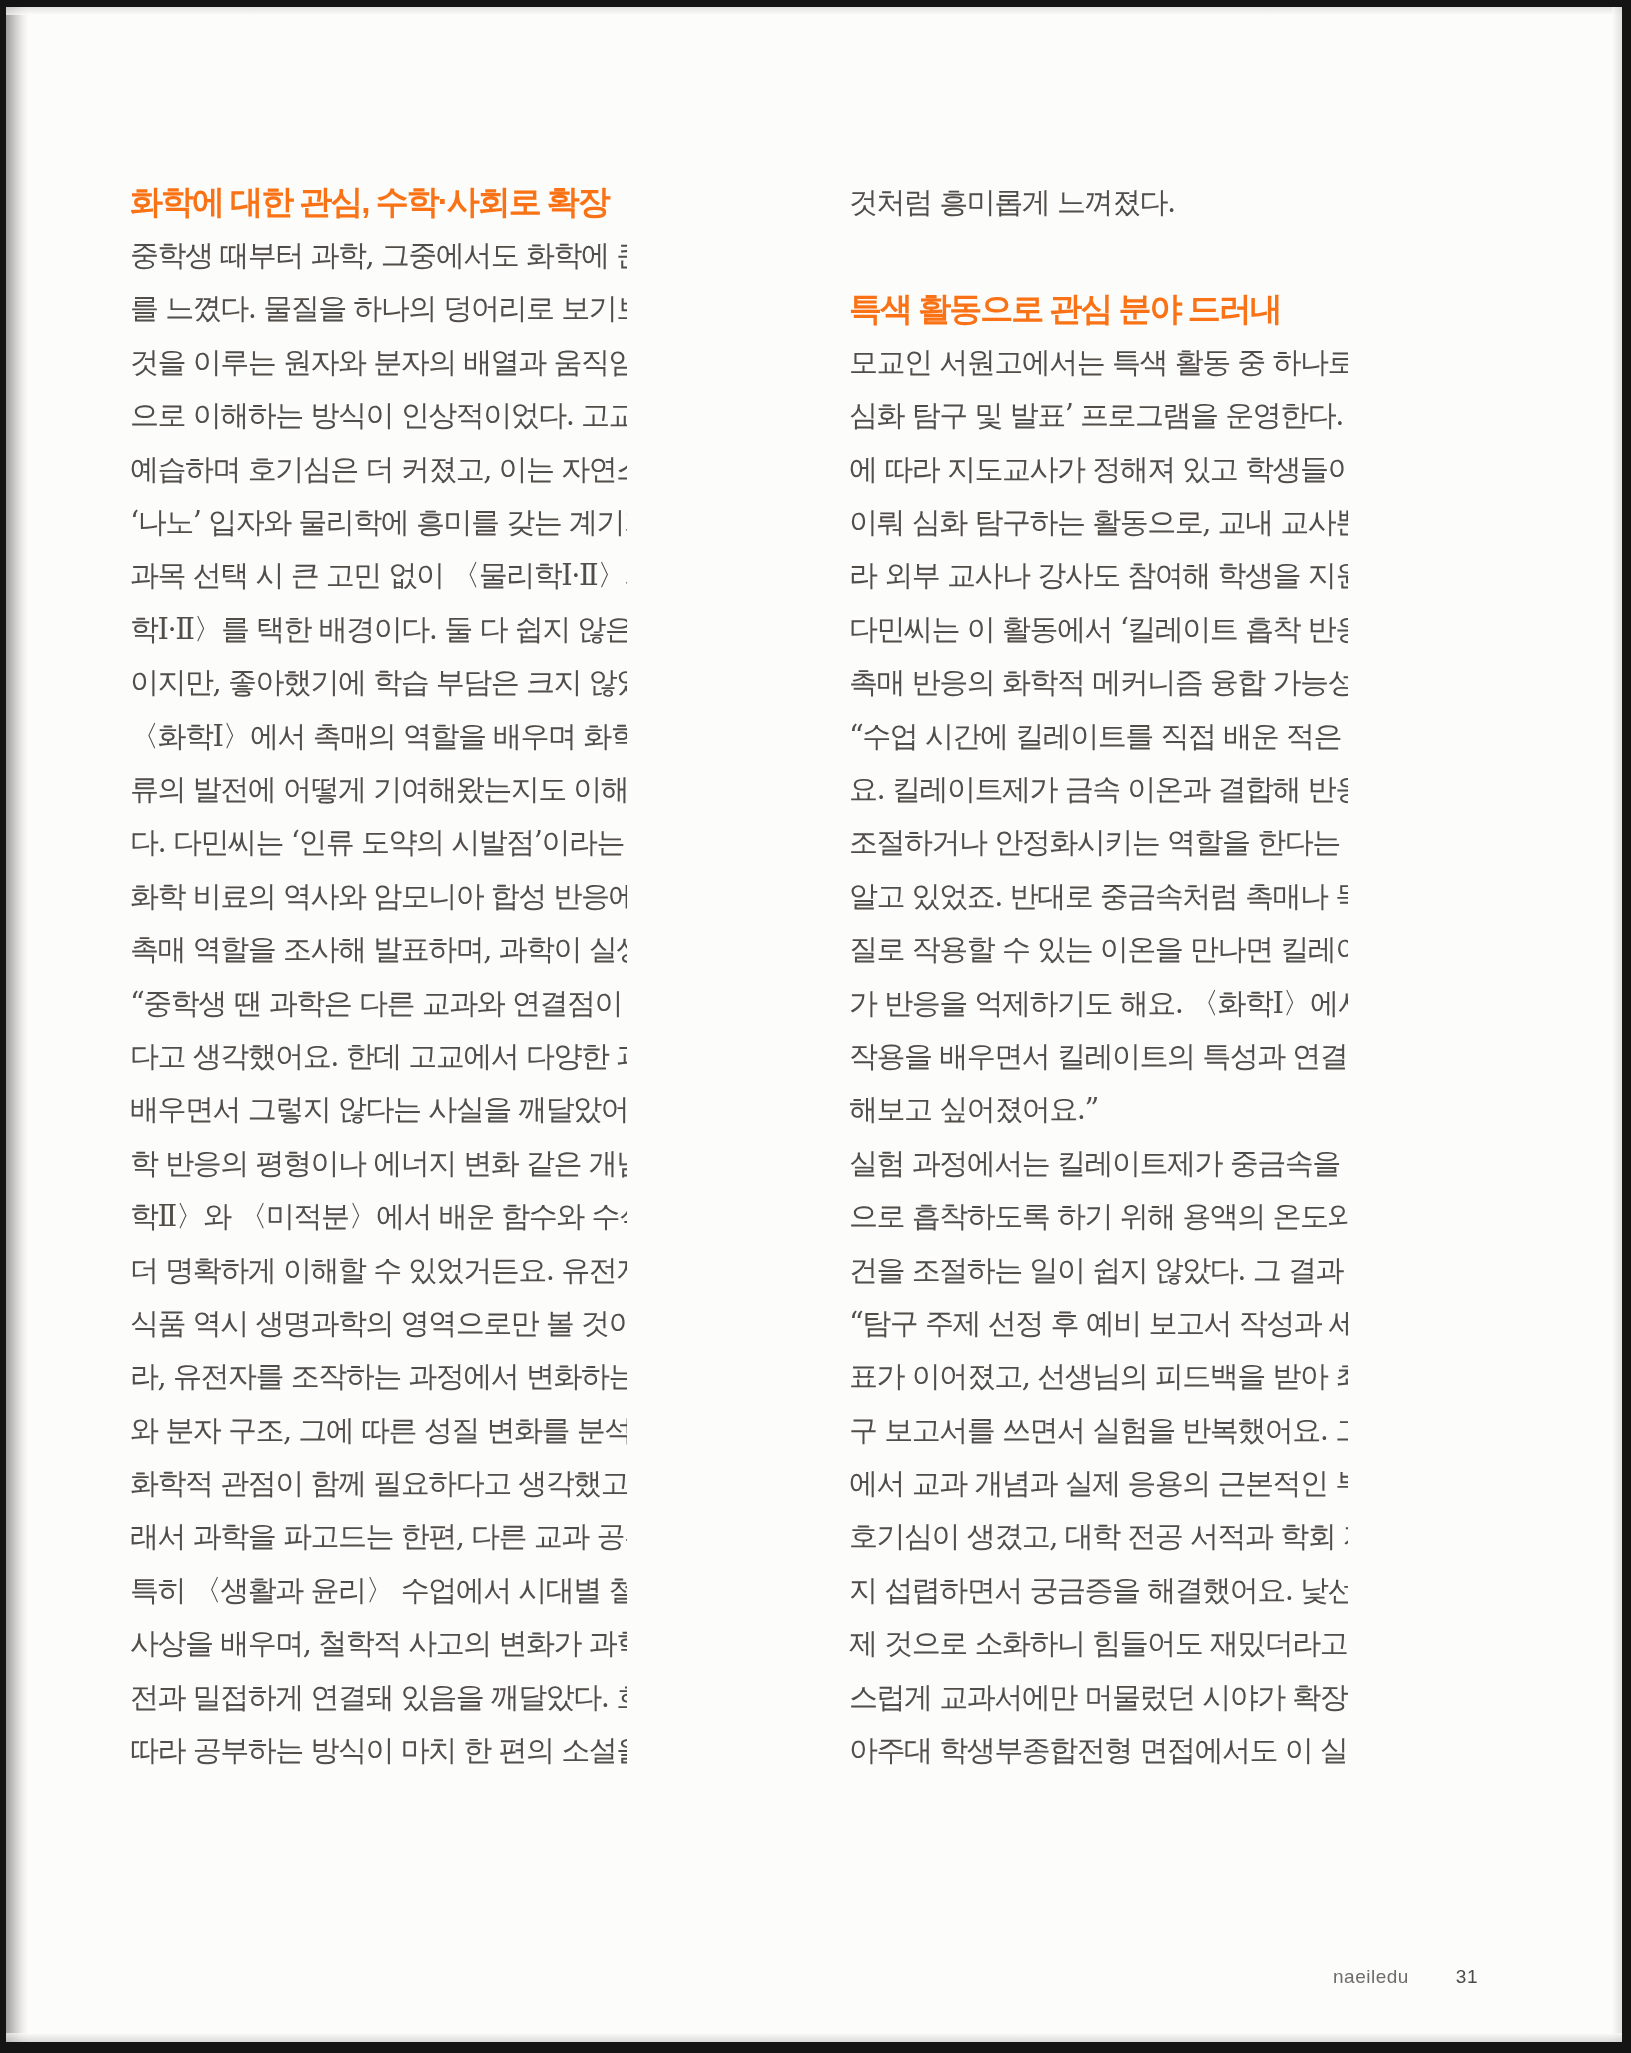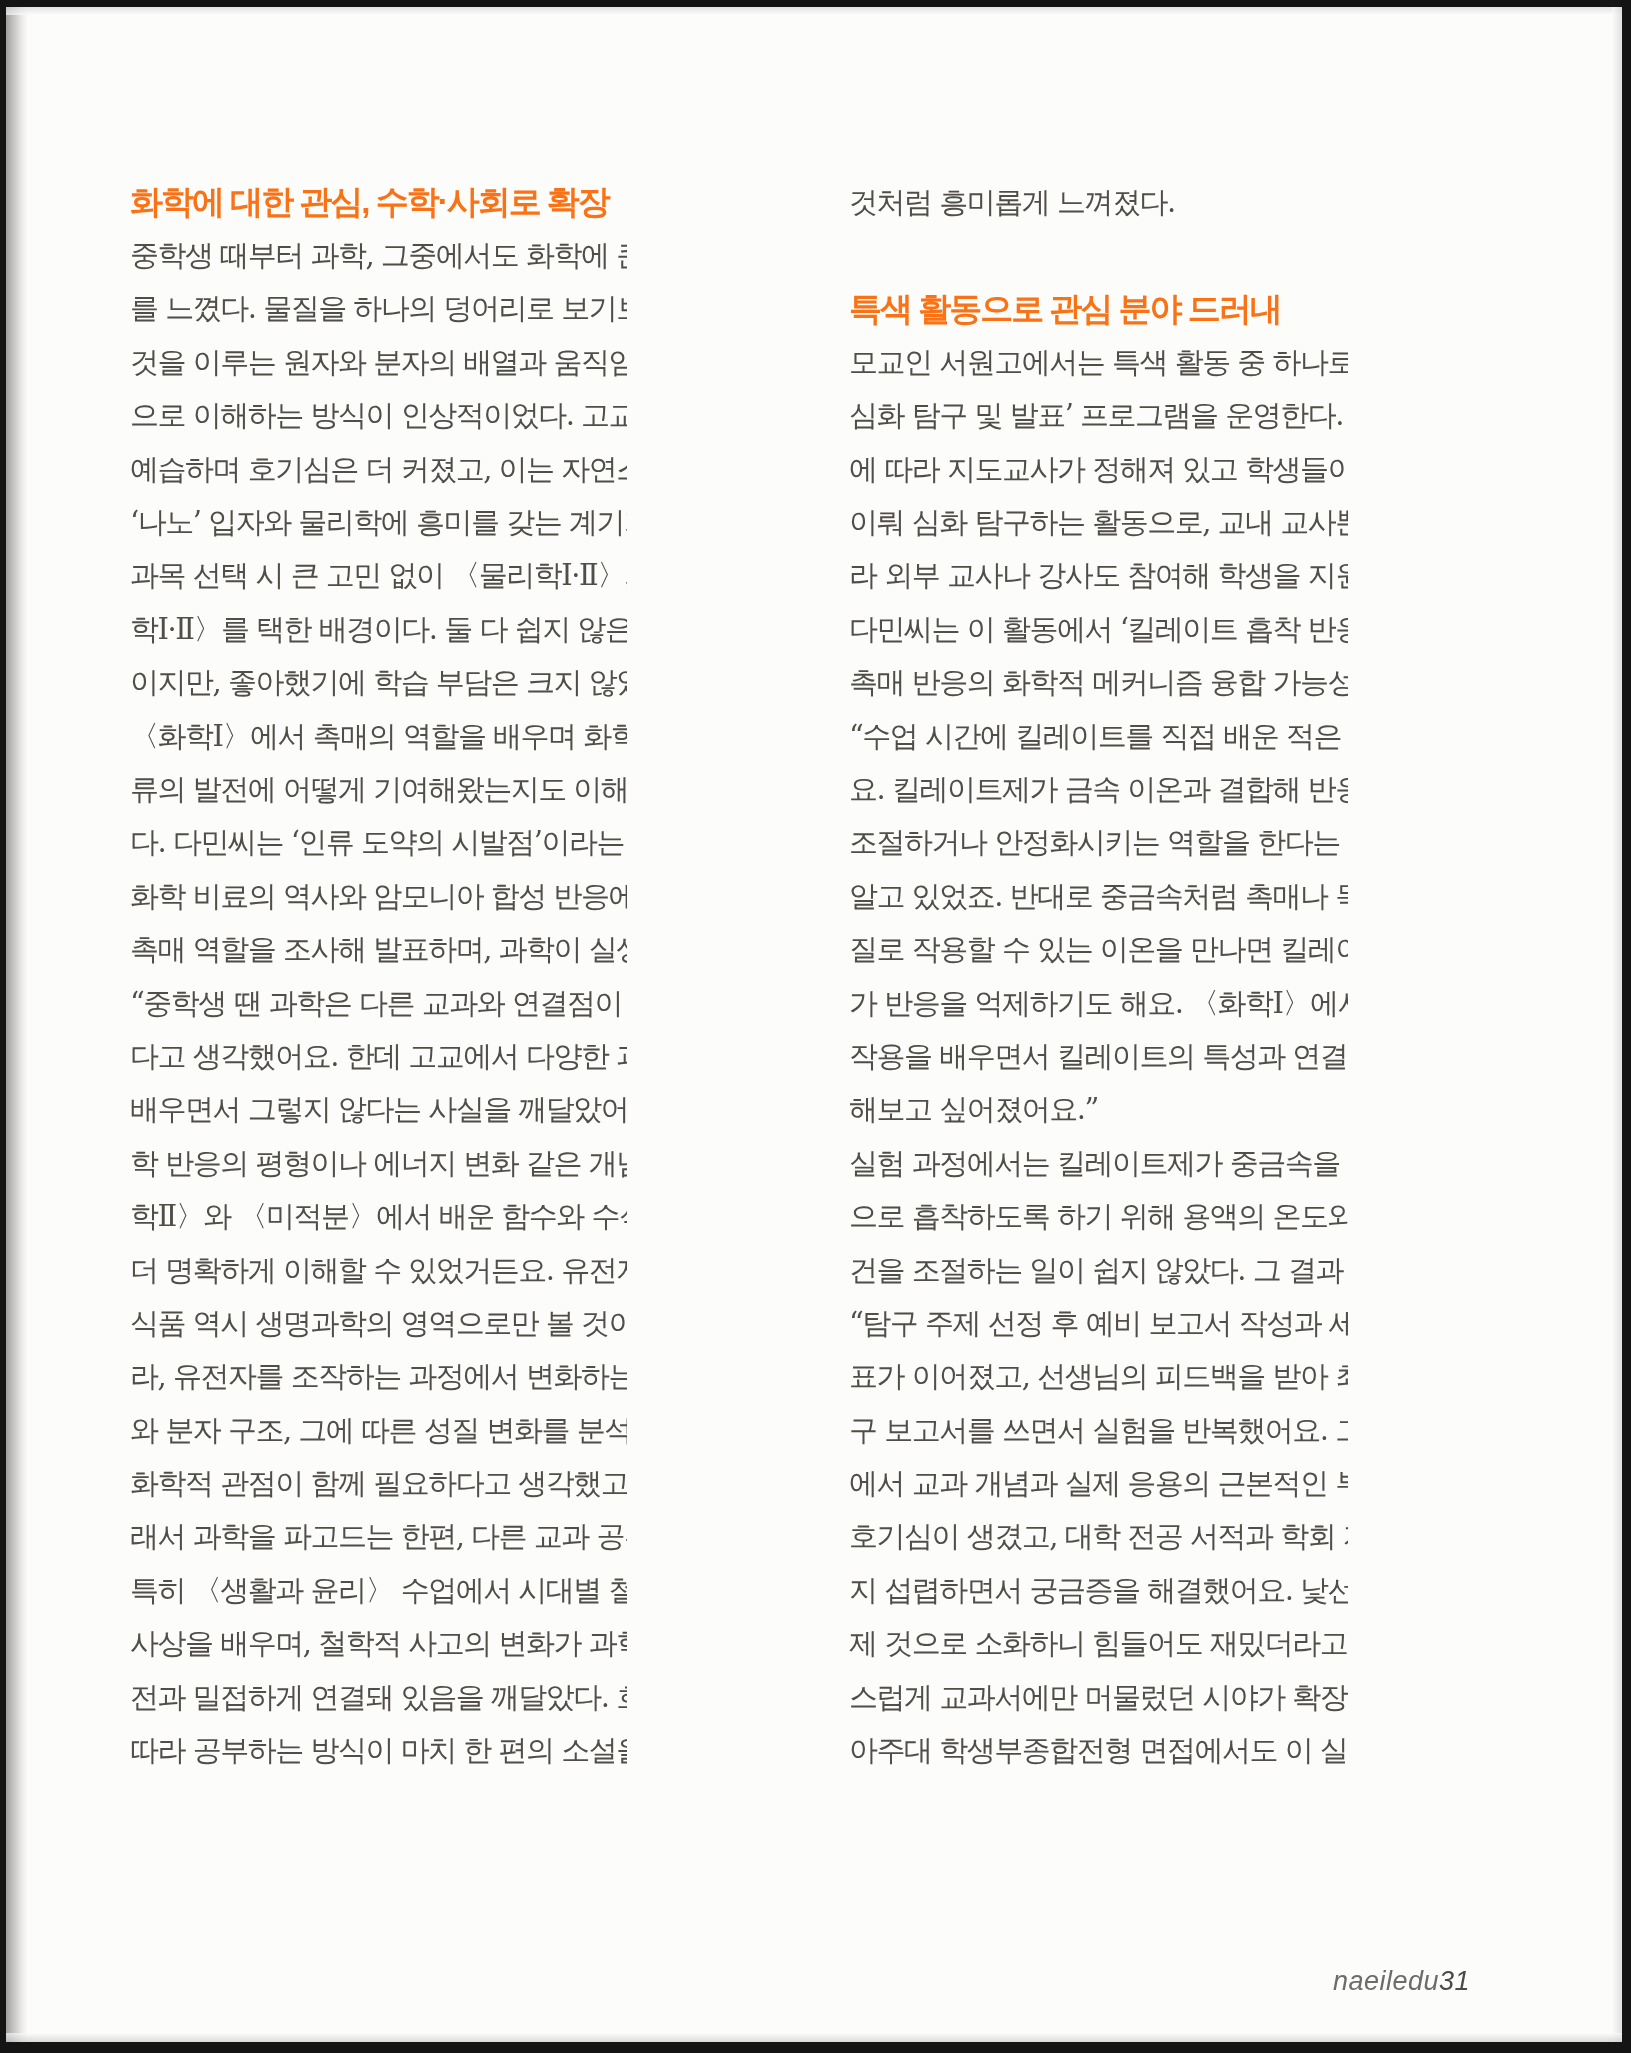--- a/index.html
+++ b/index.html
@@ -57,26 +57,25 @@
     font-weight: 700;
     font-size: 33px;
     letter-spacing: -2px;
     color: #f97316;
   }
   .footer {
     position: absolute;
     left: 1333px; top: 1966px;
     display: flex; align-items: flex-start;
     font-family: "Liberation Sans", "DejaVu Sans", sans-serif;
-    font-size: 27px;
+    font-size: 19px;
     letter-spacing: 0.5px;
-    font-style: italic;
   }
   .footer .brand { color: #6e6c6a; }
-  .footer .pageno { color: #4d4b49; }
+  .footer .pageno { color: #4d4b49; margin-left: 47px; }
 </style>
 </head>
 <body>
 
 <div class="sheet">
   <div class="edge-left"></div>
   <div class="edge-top"></div>
   <div class="edge-right"></div>
   <div class="edge-bottom"></div>
 </div>

